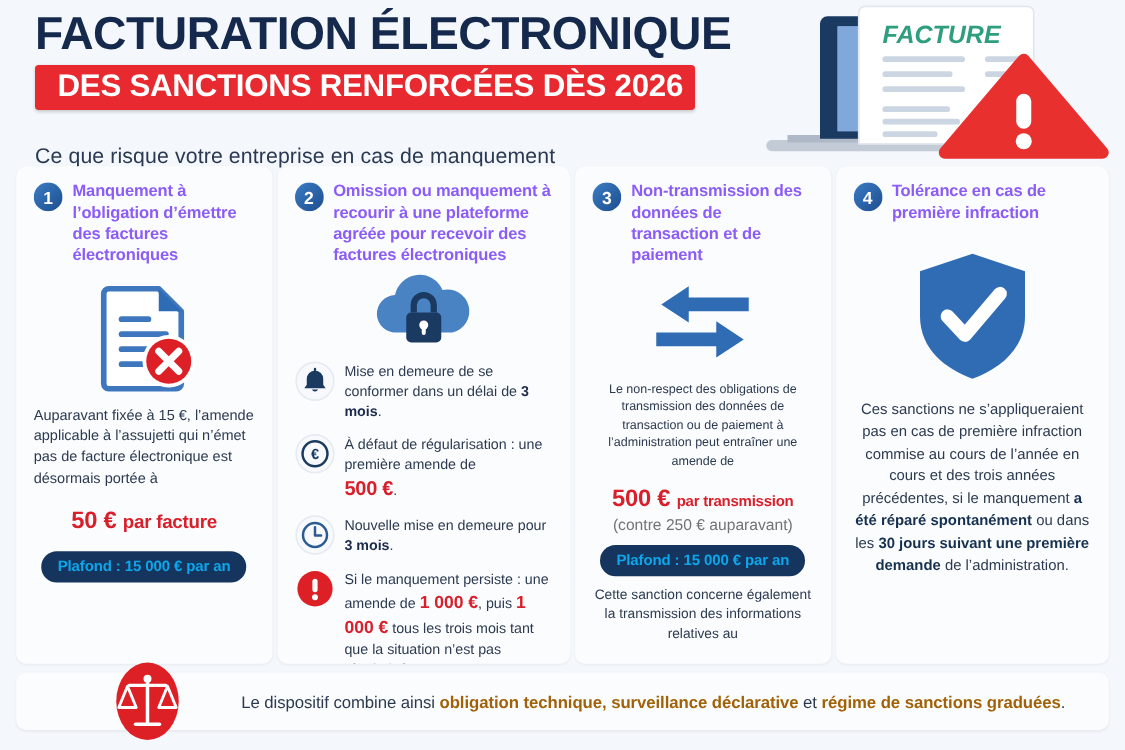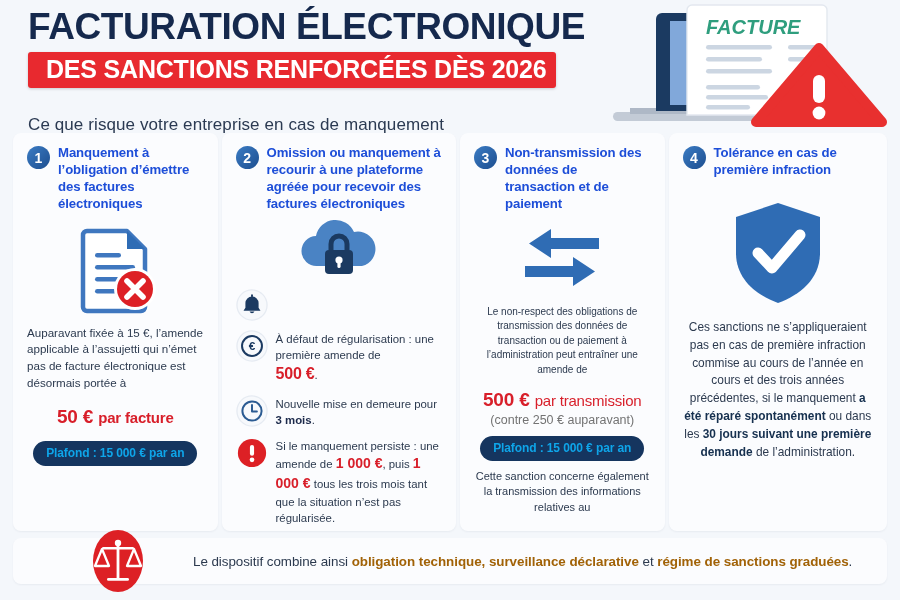--- a/index.html
+++ b/index.html
@@ -57,21 +57,21 @@
   .card-head{display:flex;align-items:flex-start;gap:8px;}
   .badge{
     flex:0 0 auto;width:23px;height:23px;border-radius:50%;
     background:#2e6cb5;
     background-image:linear-gradient(135deg,#3b7cc4 0%,#1d4e8f 100%);
     color:#fff;font-size:14px;font-weight:700;
     display:flex;align-items:center;justify-content:center;
     margin-top:1px;
   }
   .card-title{
-    font-size:13.2px;font-weight:700;color:#1d4ed8;line-height:1.28;
+    font-size:13.2px;font-weight:700;color:#8b5cf6;line-height:1.28;
     letter-spacing:-.1px;
   }
 
   .icon-wrap{display:flex;justify-content:center;align-items:center;}
 
   .body-text{
     font-size:11.6px;line-height:1.45;color:#2c3a4f;
   }
   .amount{
     font-size:19px;font-weight:700;color:#d81f2a;text-align:center;
@@ -213,20 +213,23 @@
 
       <div class="bullets">
 
         <div class="bullet">
           <svg class="bi" viewBox="0 0 34 34">
             <circle cx="17" cy="17" r="16" fill="#f7f9fc" stroke="#e6ebf2" stroke-width="1.4"></circle>
             <path d="M17 8 a7 7 0 0 1 7 7 v5 l2 3 h-18 l2 -3 v-5 a7 7 0 0 1 7 -7 z" fill="#1b3a61"></path>
             <path d="M14.4 24 a2.8 2.8 0 0 0 5.2 0 z" fill="#1b3a61"></path>
             <rect x="16" y="5.6" width="2" height="3" rx="1" fill="#1b3a61"></rect>
           </svg>
+          <div class="btxt">
+            <span>Mise en demeure de se conformer dans un délai de </span><b>3 mois</b><span>.</span>
+          </div>
         </div>
 
         <div class="bullet">
           <svg class="bi" viewBox="0 0 34 34">
             <circle cx="17" cy="17" r="16" fill="#f7f9fc" stroke="#e6ebf2" stroke-width="1.4"></circle>
             <circle cx="17" cy="17" r="10.6" fill="none" stroke="#1b3a61" stroke-width="2.1"></circle>
             <text x="17" y="21.6" text-anchor="middle" font-family="'Liberation Sans',sans-serif" font-size="12.5" font-weight="700" fill="#1b3a61">€</text>
           </svg>
           <div class="btxt">
             <span>À défaut de régularisation : une première amende de </span><br>
@@ -269,21 +272,21 @@
         <svg width="110" height="70" viewBox="0 0 110 70">
           <path d="M44 12 h48 v11 h-48 v9 l-22 -14.5 l22 -14.5 z" fill="#2f6cb4"></path>
           <path d="M66 40 h-48 v11 h48 v9 l22 -14.5 l-22 -14.5 z" fill="#2f6cb4"></path>
         </svg>
       </div>
 
       <div class="c3-text" style="margin-top:4px;">Le non-respect des obligations de transmission des données de transaction ou de paiement à l’administration peut entraîner une amende de</div>
 
       <div class="amount" style="margin-top:11px;">
         <span>500 €</span>
-        <span style="font-size:15px;font-weight:400;">par transmission</span>
+        <span style="font-size:12px;font-weight:700;">par transmission</span>
       </div>
       <div class="amount-sub">(contre 250 € auparavant)</div>
 
       <div class="pill-wrap" style="margin-top:9px;">
         <span class="pill">Plafond : 15 000 € par an</span>
       </div>
 
       <div class="c3-note">
         <span>Cette sanction concerne également la transmission des informations relatives au </span>
       </div>

